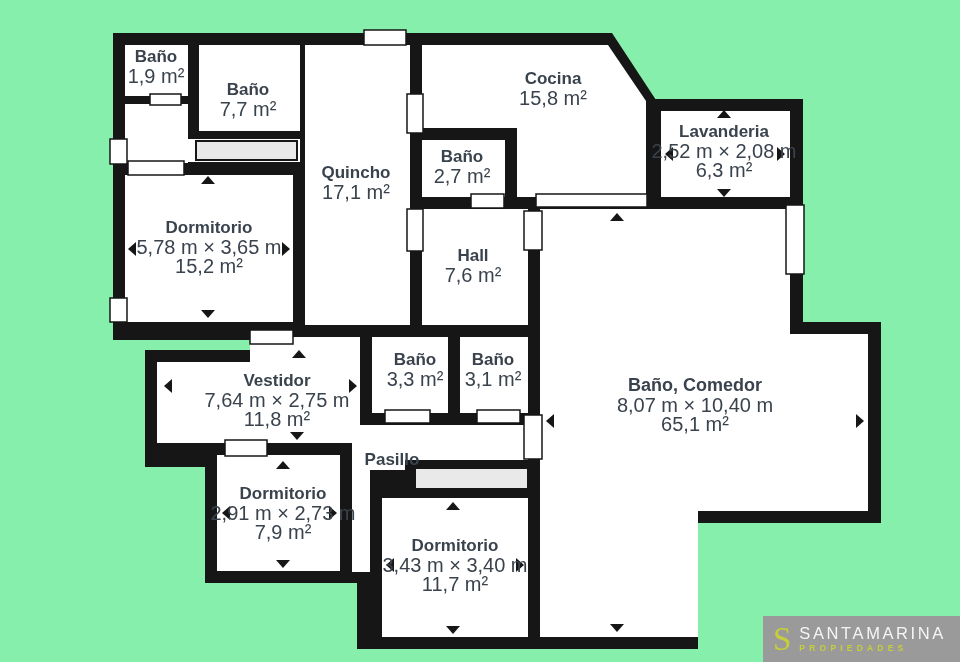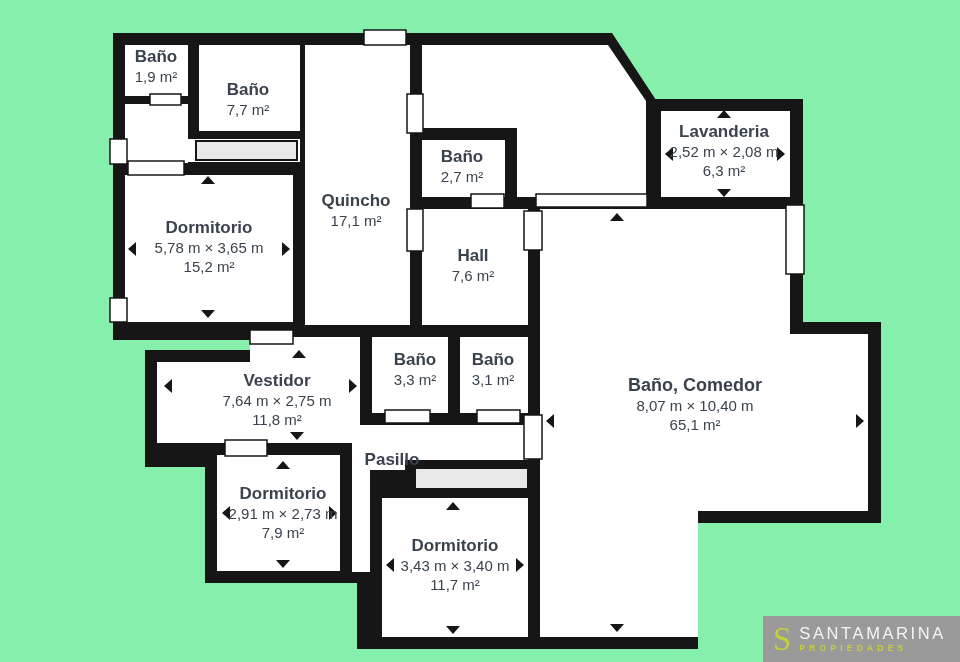--- a/index.html
+++ b/index.html
@@ -12,21 +12,21 @@
   }
   .plan-svg{position:absolute;left:0;top:0;}
   .room-label{
     position:absolute;
     text-align:center;
     color:#3a434d;
     pointer-events:none;
   }
   .room-title{display:block;font-size:17px;font-weight:bold;line-height:21px;}
   .room-title.big{font-size:18px;line-height:22px;}
-  .room-dims,.room-area{display:block;font-size:15px;line-height:19px;}
+  .room-dims,.room-area{display:block;font-size:20px;line-height:19px;}
   .logo{
     position:absolute;left:763px;top:616px;width:197px;height:46px;
     background:#9a9a9a;
     display:flex;align-items:center;
     padding-left:10px;box-sizing:border-box;gap:8px;
   }
   .logo-monogram{
     color:#c6ce3a;font-size:33px;line-height:33px;font-weight:400;
     font-family:"Liberation Serif",serif;
   }
@@ -144,25 +144,29 @@
   <div class="room-label" style="left:116px;top:46px;width:80px;">
     <span class="room-title">Baño</span>
     <span class="room-area">1,9 m²</span>
   </div>
 
   <div class="room-label" style="left:198px;top:79px;width:100px;">
     <span class="room-title">Baño</span>
     <span class="room-area">7,7 m²</span>
   </div>
 
-  <div class="room-label" style="left:306px;top:162px;width:100px;margin-top:28px;">
+  <div class="room-label" style="left:306px;top:162px;width:100px;">
     <span class="room-title">Quincho</span>
     <span class="room-area">17,1 m²</span>
   </div>
 
+  <div class="room-label" style="left:478px;top:68px;width:150px;">
+    <span class="room-title">Cocina</span>
+    <span class="room-area">15,8 m²</span>
+  </div>
 
   <div class="room-label" style="left:417px;top:146px;width:90px;">
     <span class="room-title">Baño</span>
     <span class="room-area">2,7 m²</span>
   </div>
 
   <div class="room-label" style="left:649px;top:121px;width:150px;">
     <span class="room-title">Lavanderia</span>
     <span class="room-dims">2,52 m × 2,08 m</span>
     <span class="room-area">6,3 m²</span>

